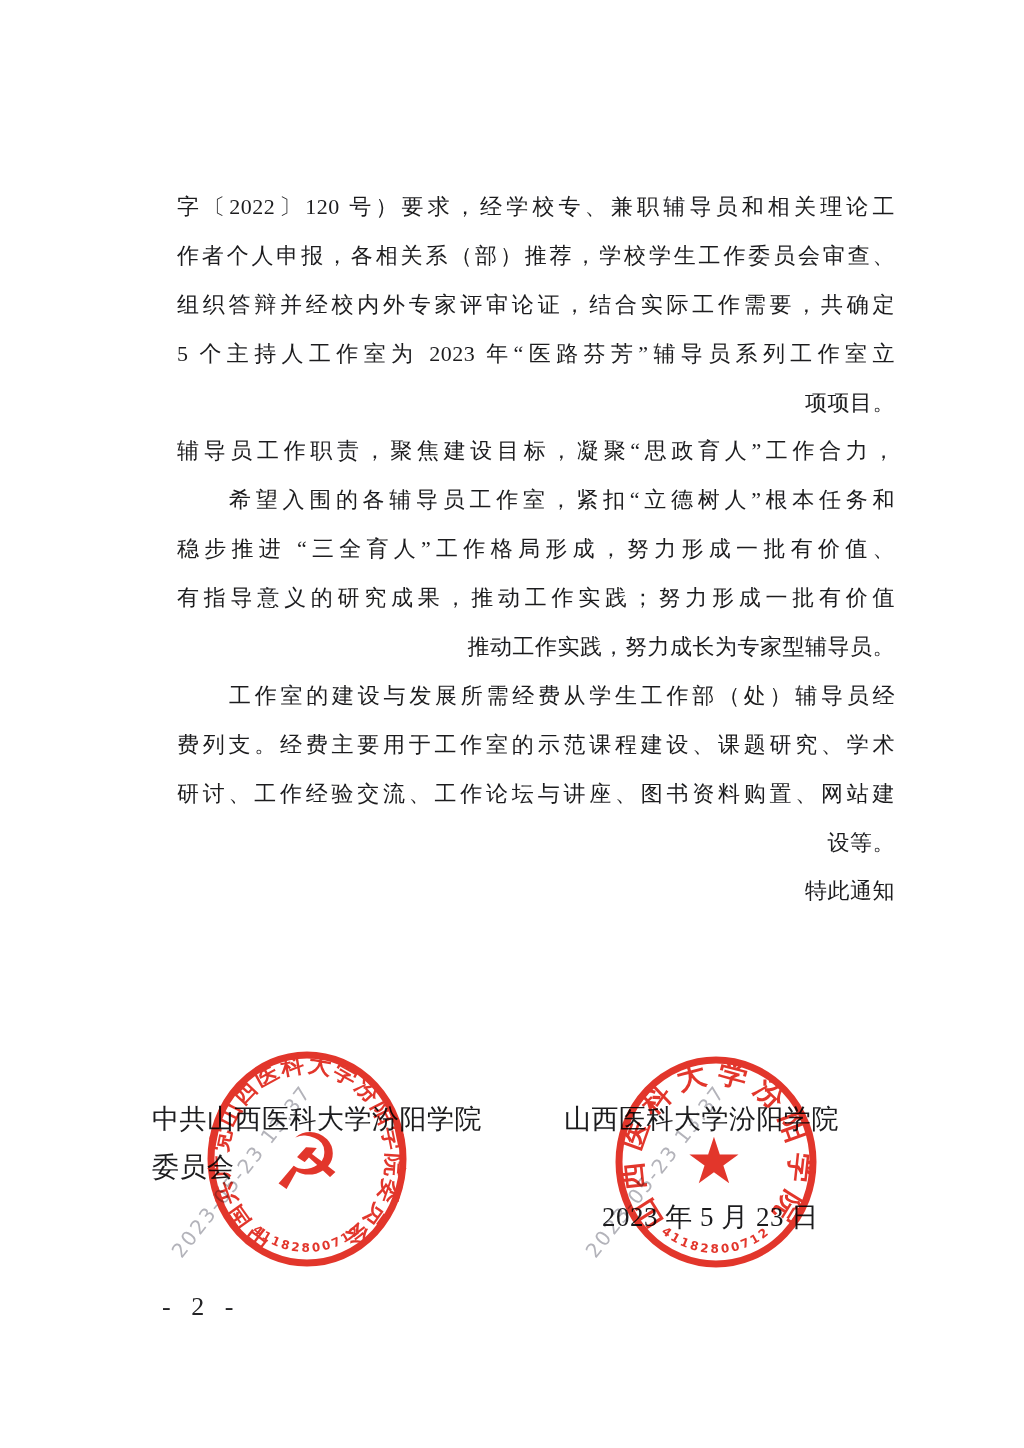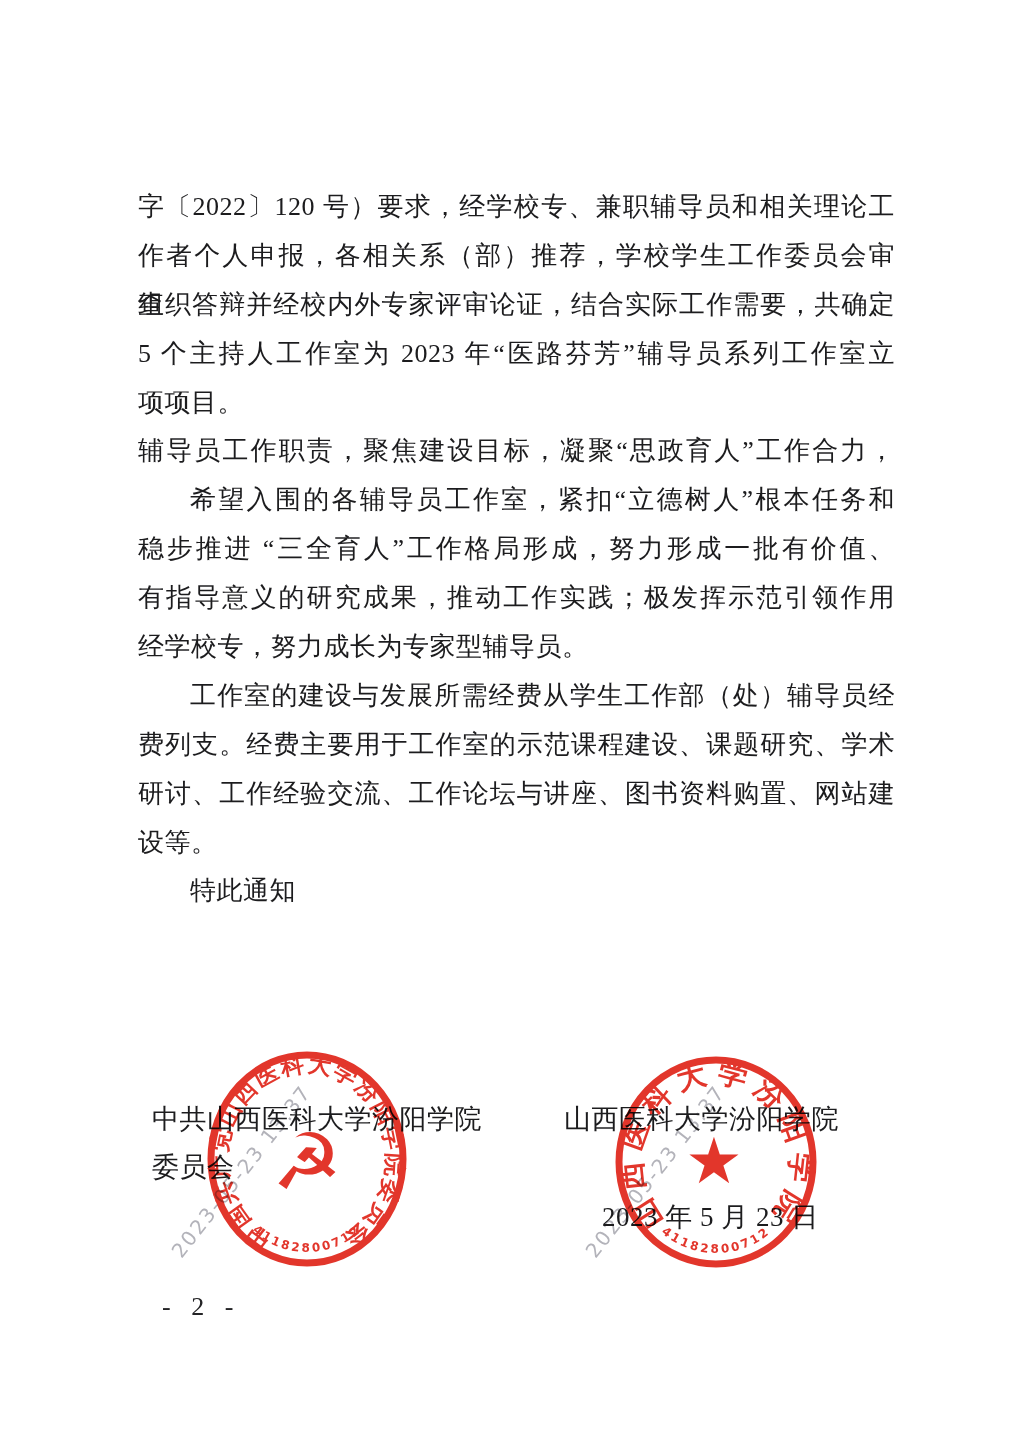--- a/index.html
+++ b/index.html
@@ -5,25 +5,26 @@
   html,body{margin:0;padding:0;}
   body{
     width:1024px;height:1448px;position:relative;background:#ffffff;
     font-family:"Liberation Serif","DejaVu Serif",serif;color:#1c1c1e;
     overflow:hidden;
   }
   .page{position:absolute;inset:0;background:#ffffff;}
   
   .body-text{position:absolute;left:138px;top:183px;width:757px;}
   .line{
-    font-size:26px;line-height:48.9px;height:48.9px;white-space:normal;
+    font-size:22px;line-height:48.9px;height:48.9px;white-space:normal;
     letter-spacing:0.5px;
+    margin-left:39px;
   }
   .line.fill{text-align:justify;text-align-last:justify;}
-  .line.nofill{text-align:left;}
+  .line.nofill{text-align:right;}
   .line.indent{text-indent:52px;}
   
   .sig{
     position:absolute;font-size:27px;line-height:40px;white-space:nowrap;
     letter-spacing:0.5px;color:#1c1c1e;
   }
   .sig.center{text-align:left;}
   
   .page-num{
     position:absolute;font-size:26px;letter-spacing:7px;color:#242426;
@@ -47,22 +48,22 @@
 
   <div class="body-text">
       <div class="line fill">字〔2022〕120 号）要求，经学校专、兼职辅导员和相关理论工</div>
       <div class="line fill">作者个人申报，各相关系（部）推荐，学校学生工作委员会审查、</div>
       <div class="line fill">组织答辩并经校内外专家评审论证，结合实际工作需要，共确定</div>
       <div class="line fill">5 个主持人工作室为 2023 年“医路芬芳”辅导员系列工作室立</div>
       <div class="line nofill">项项目。</div>
       <div class="line fill">辅导员工作职责，聚焦建设目标，凝聚“思政育人”工作合力，</div>
       <div class="line indent fill">希望入围的各辅导员工作室，紧扣“立德树人”根本任务和</div>
       <div class="line fill">稳步推进 “三全育人”工作格局形成，努力形成一批有价值、</div>
-      <div class="line fill">有指导意义的研究成果，推动工作实践；极发挥示范引领作用</div>
-      <div class="line nofill">经学校专，努力成长为专家型辅导员。</div>
+      <div class="line fill">有指导意义的研究成果，推动工作实践；努力形成一批有价值</div>
+      <div class="line nofill">推动工作实践，努力成长为专家型辅导员。</div>
       <div class="line indent fill">工作室的建设与发展所需经费从学生工作部（处）辅导员经</div>
       <div class="line fill">费列支。经费主要用于工作室的示范课程建设、课题研究、学术</div>
       <div class="line fill">研讨、工作经验交流、工作论坛与讲座、图书资料购置、网站建</div>
       <div class="line nofill">设等。</div>
       <div class="line indent nofill">特此通知</div>
     </div>
 
   <div class="stamp-ts" style="left:176px;top:1243px">2023-05-23 13:37</div>
   <div class="stamp-ts" style="left:590px;top:1243px">2023-05-23 13:37</div>
 

